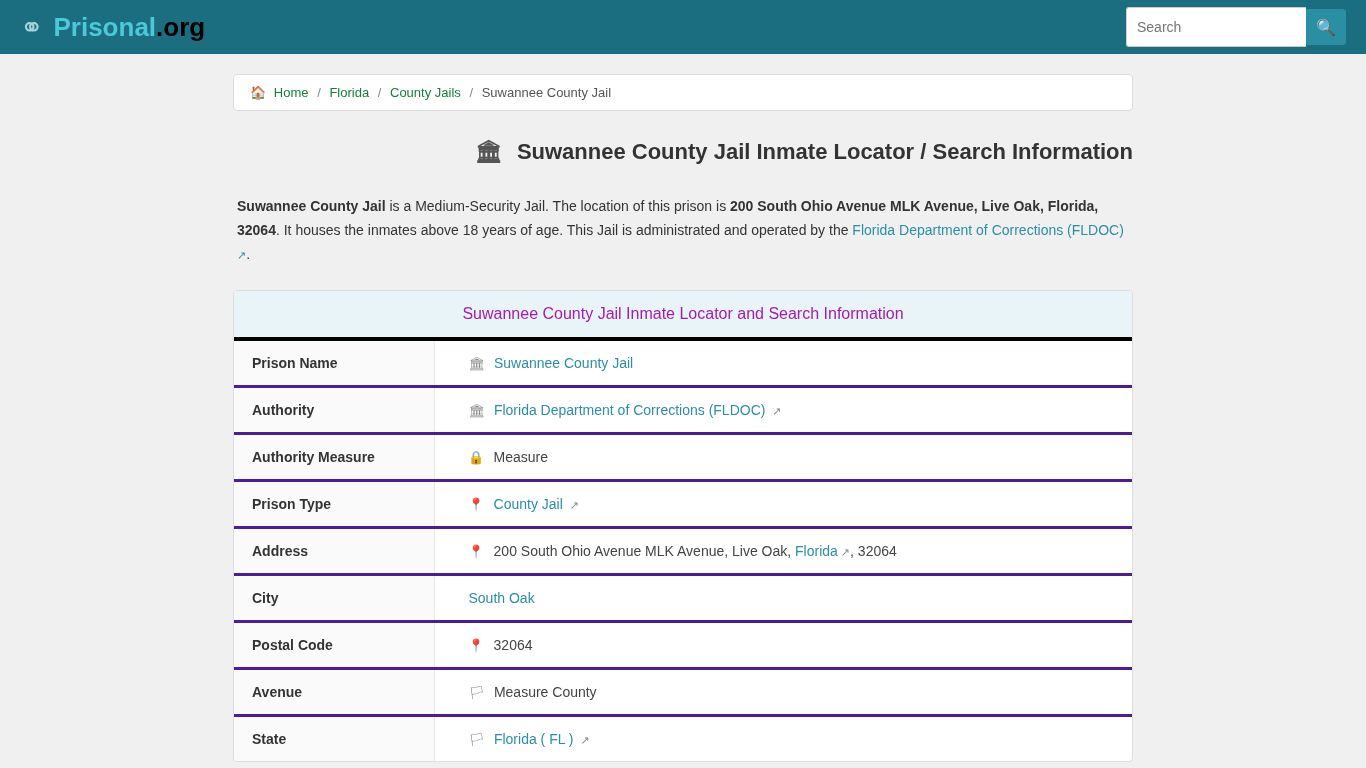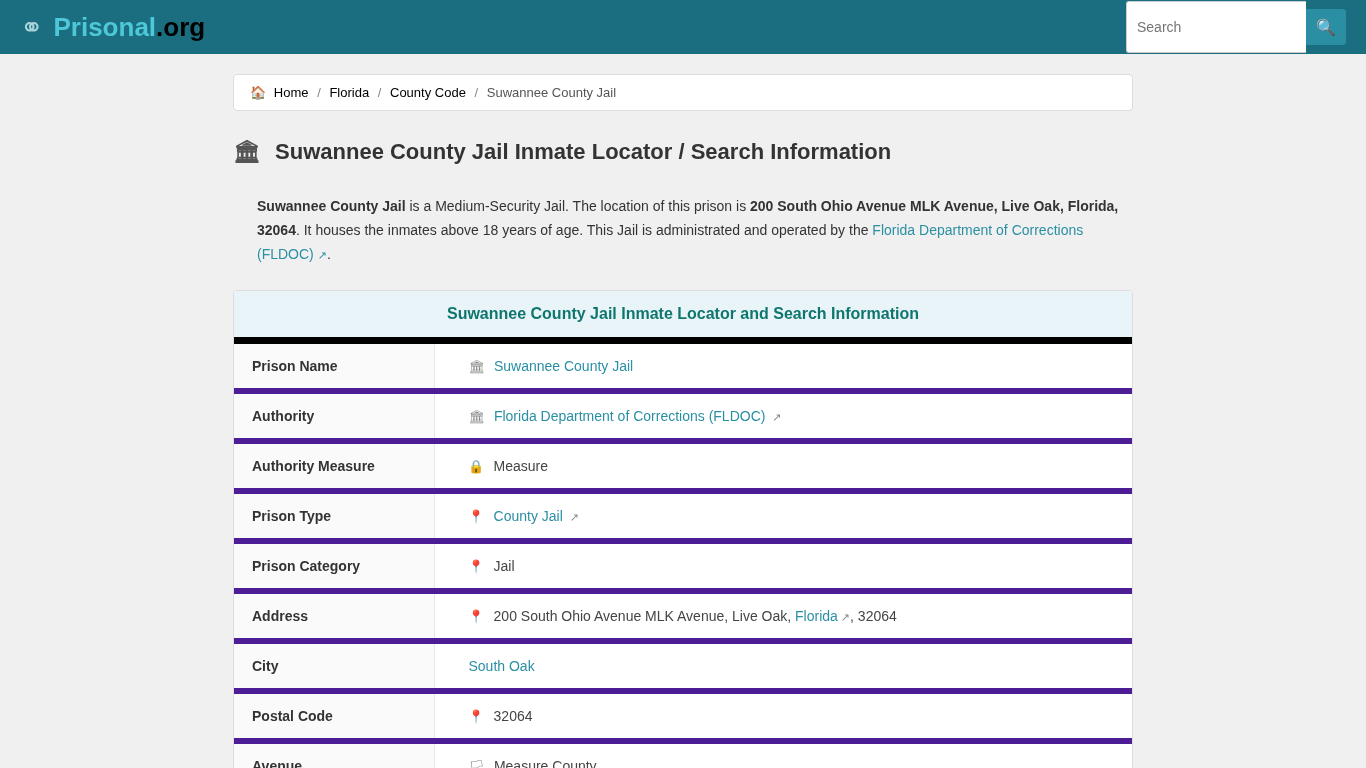--- a/index.html
+++ b/index.html
@@ -33,21 +33,21 @@
       color: #4dc8d8;
       margin-top: 48px;
     }
     .header-search {
       display: flex;
       align-items: center;
       gap: 0;
     }
     .search-input {
       width: 180px;
-      height: 52px;
+      height: 40px;
       padding: 6px 10px;
       border: 1px solid #ccc;
       border-right: none;
       font-size: 14px;
       outline: none;
       border-radius: 3px 0 0 3px;
       color: #999;
     }
     .search-btn {
       height: 36px;
@@ -74,72 +74,71 @@
     .breadcrumb {
       background: #fff;
       border: 1px solid #ddd;
       border-radius: 4px;
       padding: 10px 16px;
       margin-bottom: 18px;
       font-size: 13px;
       color: #555;
     }
     .breadcrumb a {
-      color: #000000;
+      color: #15803d;
       text-decoration: none;
     }
     .breadcrumb .separator { margin: 0 5px; color: #888; }
     .breadcrumb .home-icon { margin-right: 4px; }
 
     
     .page-title {
-      text-align: left;
+      text-align: right;
       font-size: 22px;
       font-weight: bold;
       color: #333;
       margin-bottom: 20px;
       padding: 10px 0;
     }
     .title-icon { margin-right: 8px; font-size: 22px; color: #555; }
 
     
     .description {
       font-size: 14px;
       line-height: 1.7;
       margin-bottom: 24px;
       padding: 0 4px;
-      margin-left: 20px;
     }
     .description a {
       color: #2a8fa3;
       text-decoration: none;
     }
 
     
     .info-section {
       background: #fff;
       border: 1px solid #ddd;
       border-radius: 4px;
       overflow: hidden;
     }
     .info-section-header {
       background: #e8f4f8;
       padding: 14px 20px;
       text-align: center;
       font-size: 16px;
-      font-weight: bold;
-      color: #0f766e;
-      border-bottom: 7px solid #000000;
+      font-weight: normal;
+      color: #a21caf;
+      border-bottom: 4px solid #000000;
     }
     .info-table {
       width: 100%;
       border-collapse: collapse;
     }
     .info-table tr {
-      border-bottom: 6px solid #4c1d95;
+      border-bottom: 3px solid #4c1d95;
     }
     .info-table tr:last-child {
       border-bottom: none;
     }
     .info-table td {
       padding: 14px 18px;
       vertical-align: middle;
     }
     .info-table td:first-child {
       font-weight: bold;
@@ -186,21 +185,21 @@
 </header>
 
 <div class="content-wrapper">
 
   <nav class="breadcrumb">
     <span class="home-icon">🏠</span>
     <a href="#">Home</a>
     <span class="separator">/</span>
     <a href="#">Florida</a>
     <span class="separator">/</span>
-    <a href="#">County Code</a>
+    <a href="#">County Jails</a>
     <span class="separator">/</span>
     <span>Suwannee County Jail</span>
   </nav>
 
   <h1 class="page-title">
     <span class="title-icon">🏛</span>
     <span>Suwannee County Jail Inmate Locator / Search Information</span>
   </h1>
 
   <div class="description">
@@ -242,27 +241,20 @@
 
         <tr>
           <td>Prison Type</td>
           <td>
             <span class="row-icon">📍</span>
             <a href="#">County Jail</a>
             <span class="ext-icon">↗</span>
           </td>
         </tr>
 
-        <tr>
-          <td>Prison Category</td>
-          <td>
-            <span class="row-icon">📍</span>
-            <span>Jail</span>
-          </td>
-        </tr>
 
         <tr>
           <td>Address</td>
           <td>
             <span class="row-icon">📍</span>
             <span>200 South Ohio Avenue MLK Avenue, Live Oak, </span><a href="#">Florida</a><span class="ext-icon">↗</span><span>, 32064</span>
           </td>
         </tr>
 
         <tr>

